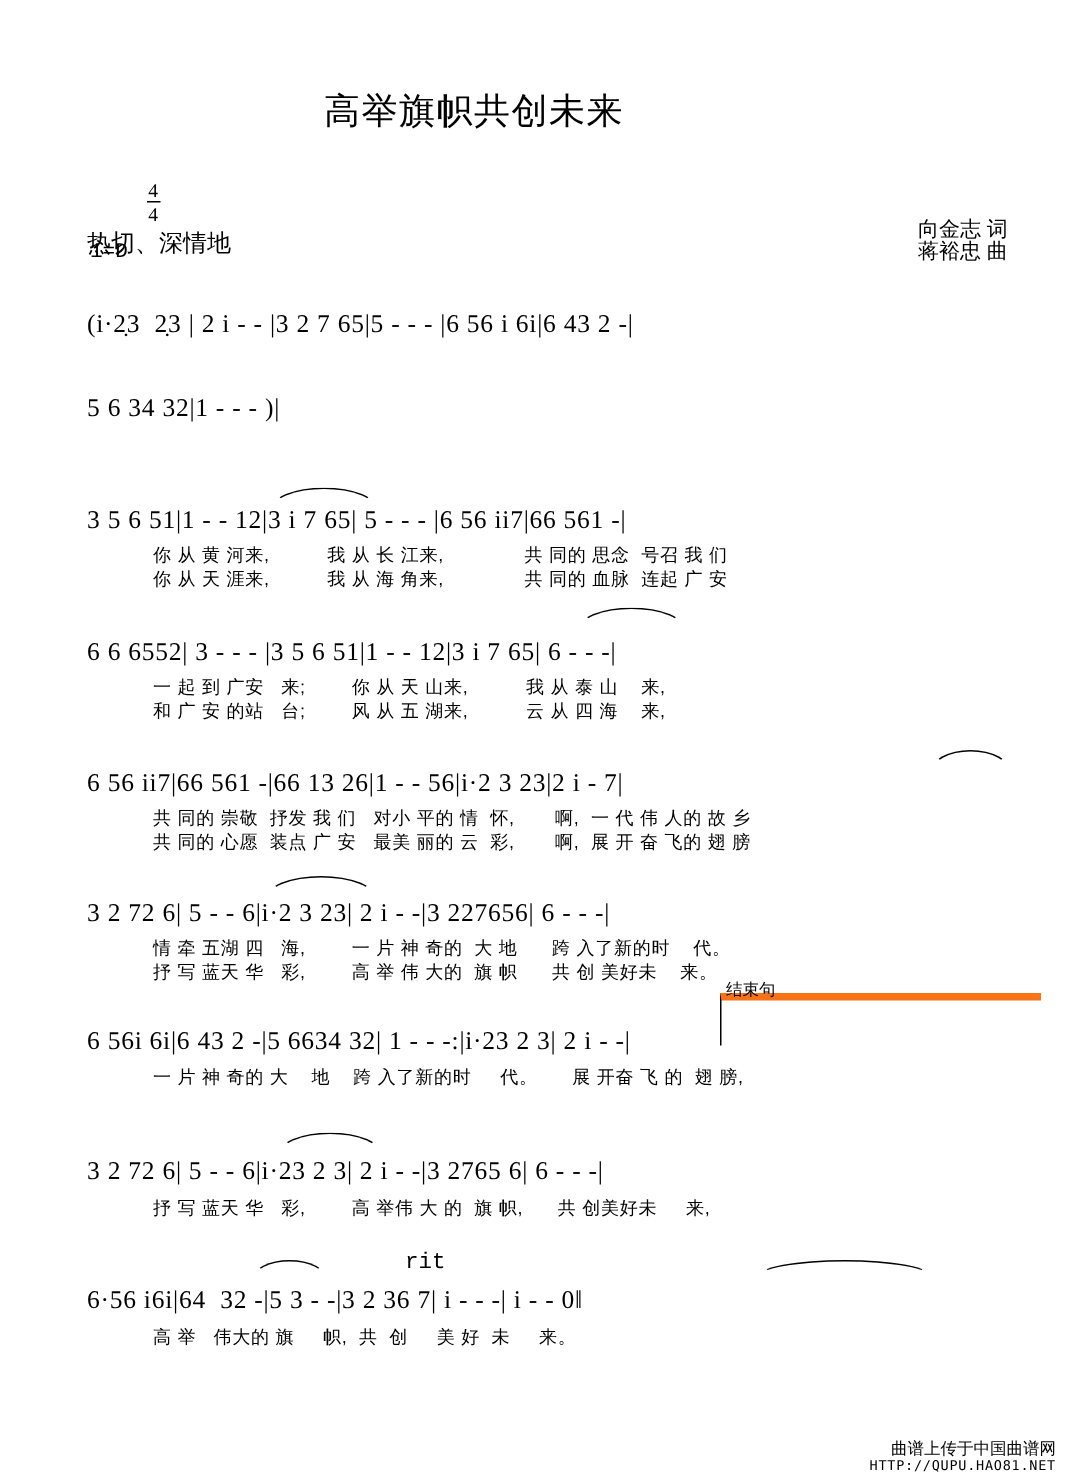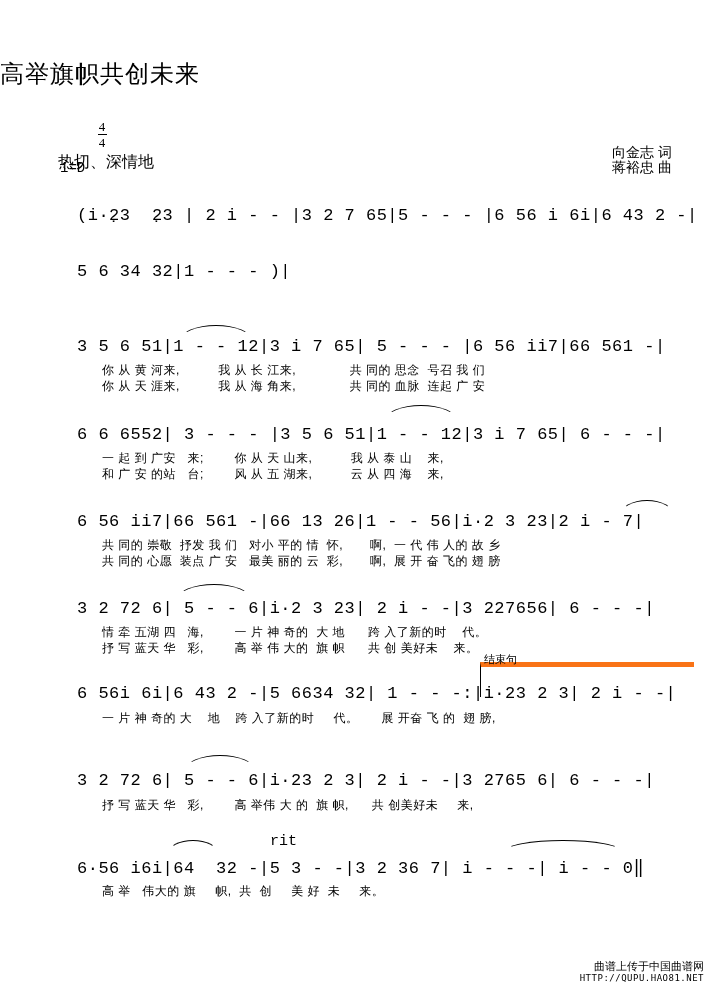--- a/index.html
+++ b/index.html
@@ -1,23 +1,23 @@
 <!DOCTYPE html>
 <html><head>
 <meta charset="utf-8">
 <style>
   html,body{margin:0;padding:0;background:#fff;}
   body{width:720px;height:987px;position:relative;overflow:hidden;font-family:"Liberation Sans","DejaVu Sans",sans-serif;color:#000;}
-  .title{position:absolute;left:0;width:632px;top:58px;font-family:"DejaVu Serif",serif;font-size:24px;letter-spacing:1px;}
+  .title{position:absolute;left:0;width:632px;top:58px;text-align:center;font-family:"DejaVu Serif",serif;font-size:24px;letter-spacing:1px;}
   .key{position:absolute;left:60px;top:128px;font-family:Liberation Mono, monospace;font-size:14px;margin-top:32px;}
   .frac{position:absolute;left:97px;top:120px;font-family:"Liberation Serif",serif;font-size:13px;text-align:center;line-height:13px;width:10px;}
   .frac .bar{border-top:1px solid #000;width:9px;margin:1px auto;}
   .tempo{position:absolute;left:58px;top:152px;font-size:16px;}
   .credits{position:absolute;left:612px;top:145px;font-size:14px;line-height:15px;}
-  .notes{position:absolute;left:58px;font-family:Liberation Mono, monospace;font-size:17px;white-space:pre;letter-spacing:0.5px;margin-left:19px;}
+  .notes{position:absolute;left:58px;font-family:Liberation Serif, serif;font-size:17px;white-space:pre;letter-spacing:0.5px;}
   .lyric{position:absolute;left:58px;font-size:12px;white-space:pre;letter-spacing:0.5px;margin-left:44px;}
   .rit{position:absolute;left:270px;top:833px;font-family:"Liberation Mono",monospace;font-size:15px;}
   .ending{position:absolute;left:480px;top:662px;width:213px;height:30px;border-top:5px solid #f97316;border-left:1px solid #000;}
   .ending span{position:absolute;left:3px;top:-15px;font-size:11px;}
   .footer{position:absolute;right:16px;top:960px;text-align:right;font-size:11px;line-height:12px;}
   .footer .url{font-family:"DejaVu Sans Mono",monospace;font-size:9px;letter-spacing:0.5px;}
   .slur{position:absolute;border:1px solid #000;border-bottom:none;border-left-color:transparent;border-right-color:transparent;border-radius:50%/100% 100% 0 0;height:10px;}
 </style>
 </head>
 <body>

